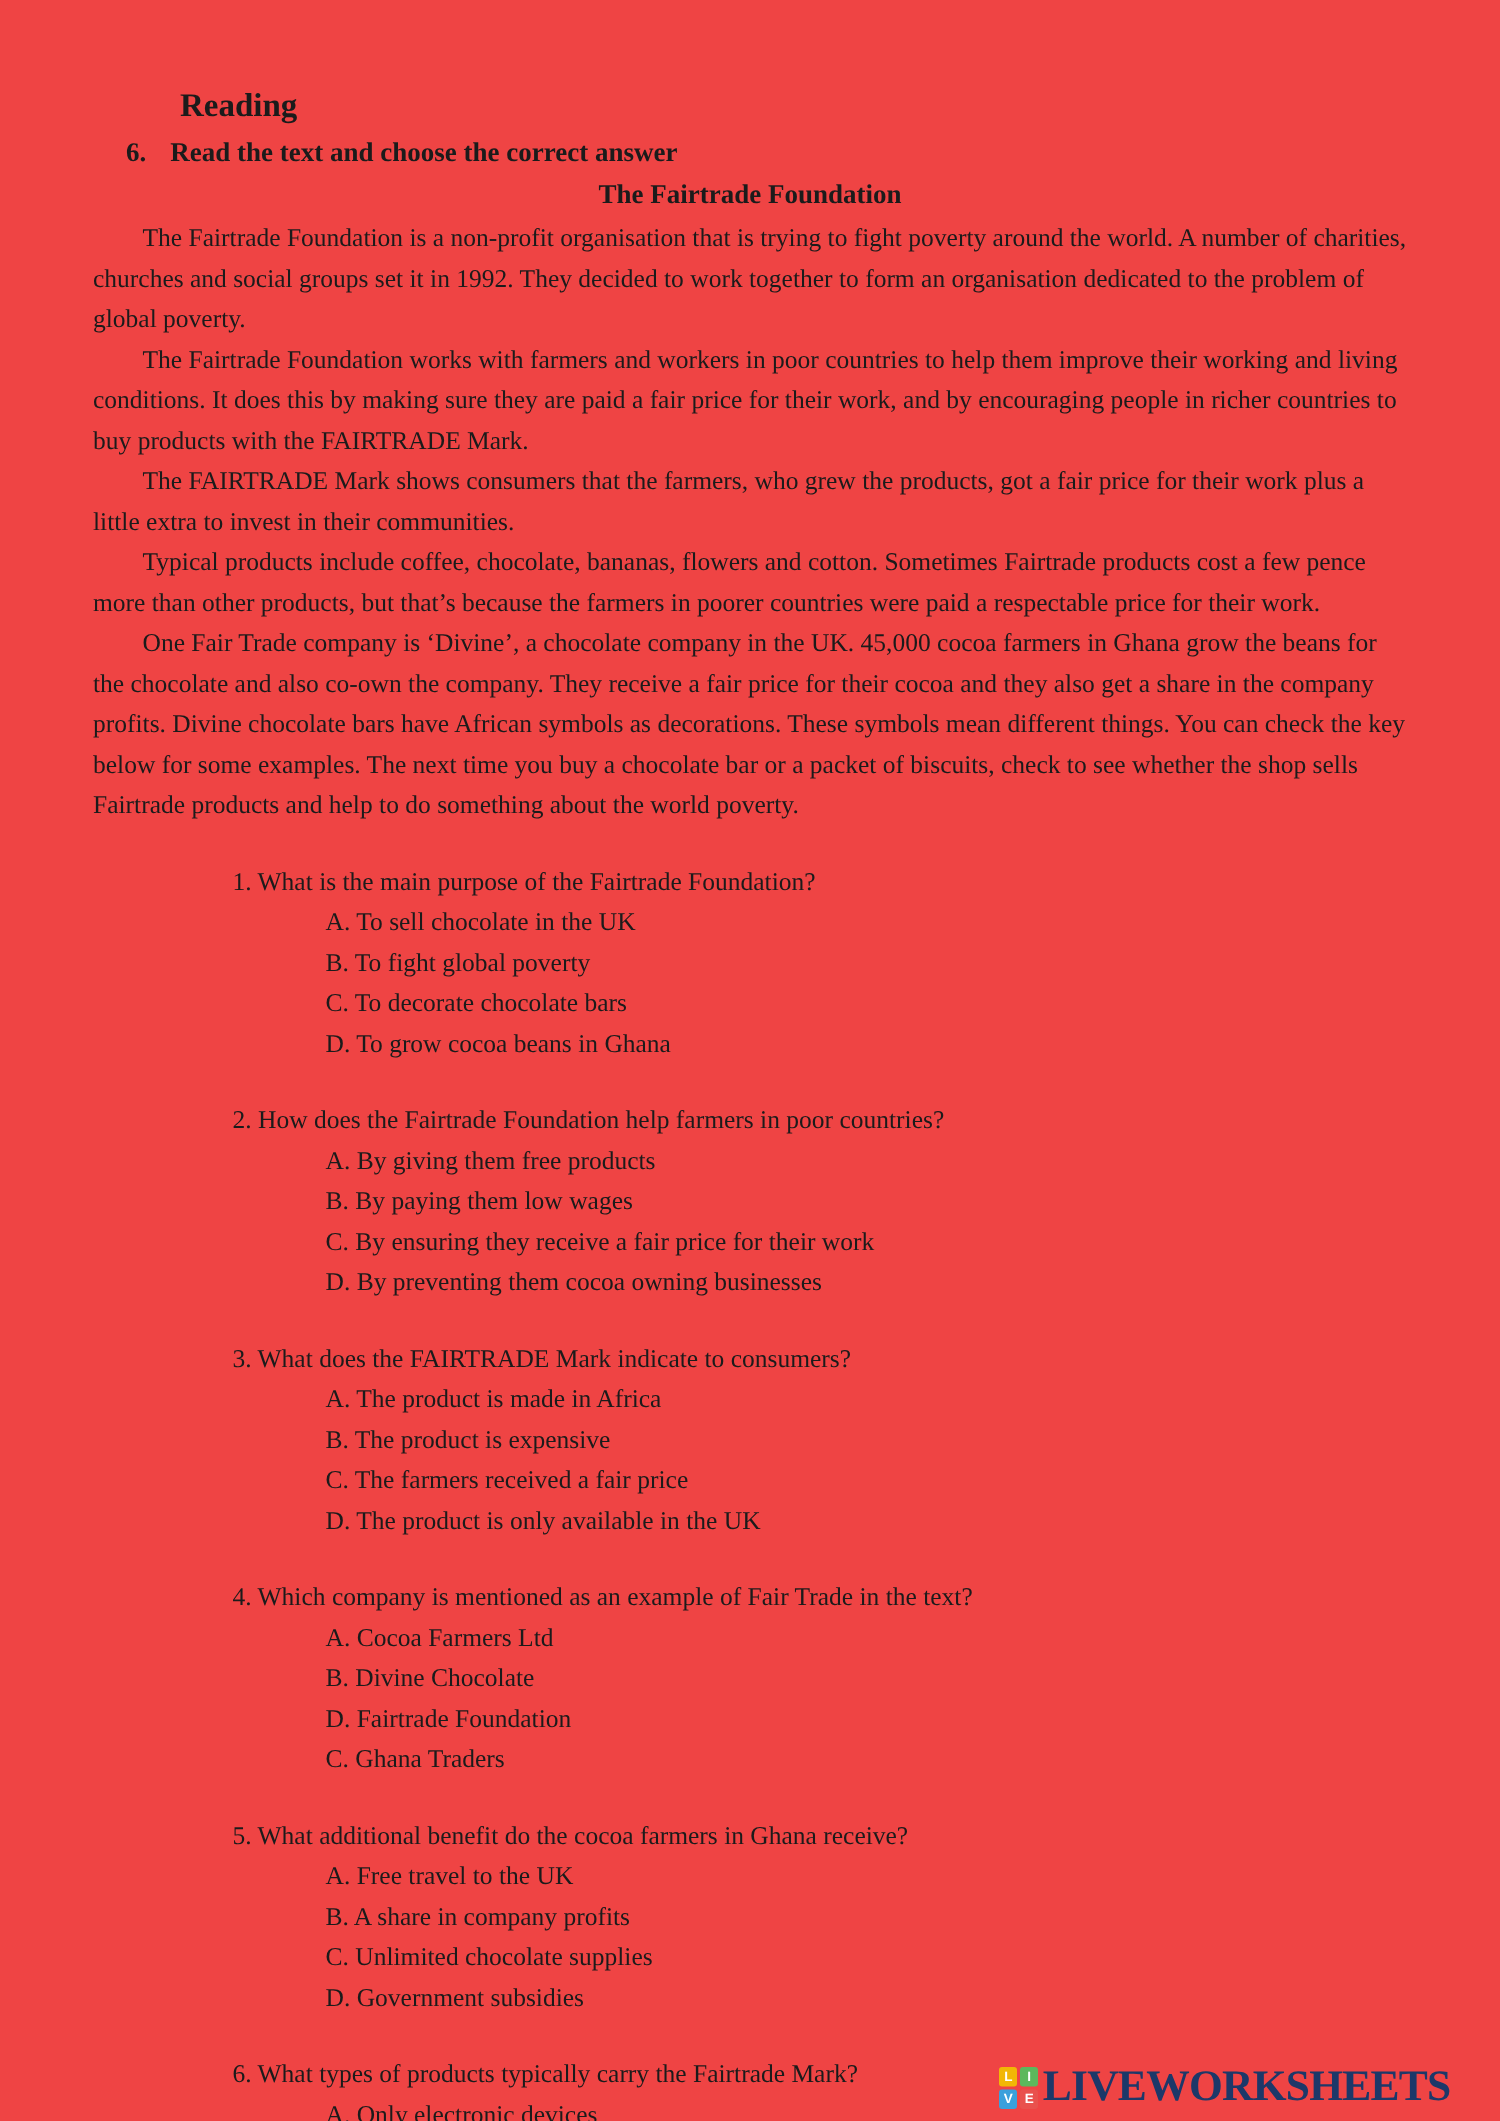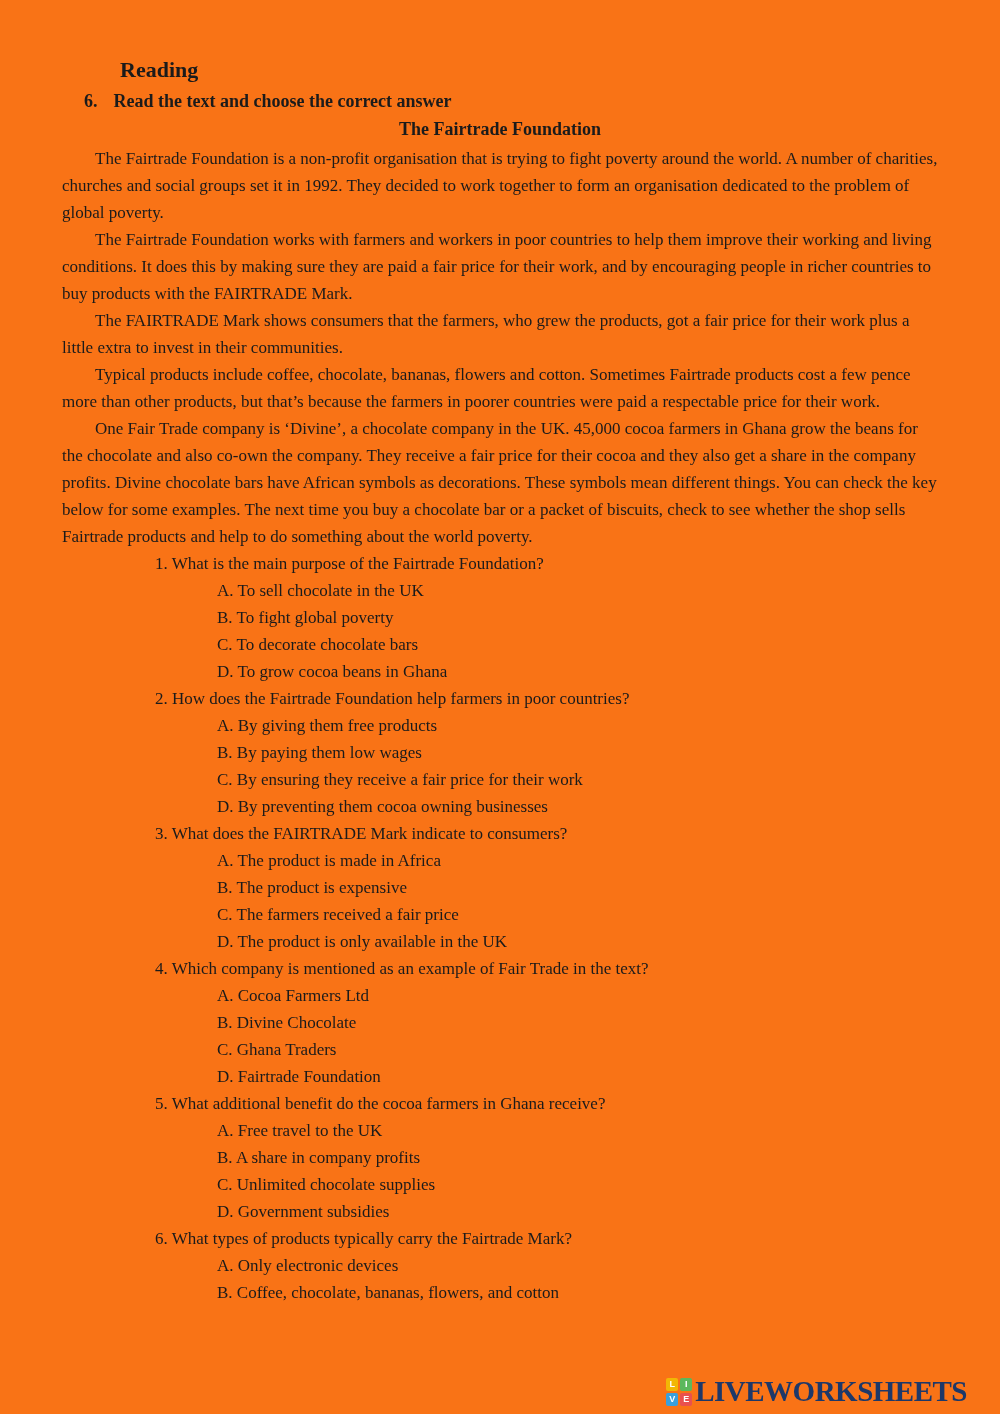--- a/index.html
+++ b/index.html
@@ -4,21 +4,21 @@
 <style>
   html, body {
     margin: 0;
     padding: 0;
     background: #ffffff;
   }
   .page {
     position: relative;
     width: 1000px;
     height: 1414px;
-    background: #f97316;
+    background: #ef4444;
     overflow: hidden;
     font-family: "Liberation Serif", serif;
     color: #1b1b1b;
   }
   .content {
     padding: 56px 62px 0 62px;
   }
   .section-title {
     margin: 0 0 4px 58px;
     font-size: 22px;
@@ -49,20 +49,21 @@
     text-indent: 33px;
     text-align: left;
   }
   .questions {
     margin-left: 93px;
     font-size: 17px;
     line-height: 27px;
   }
   .q-text {
     line-height: 27px;
+    margin-top: 24px;
   }
   .option {
     margin-left: 62px;
     line-height: 27px;
     cursor: pointer;
   }
   .footer-logo {
     position: absolute;
     right: 33px;
     bottom: 8px;
@@ -136,22 +137,22 @@
           <div class="q-text">3. What does the FAIRTRADE Mark indicate to consumers?</div>
           <div class="option">A. The product is made in Africa</div>
           <div class="option">B. The product is expensive</div>
           <div class="option">C. The farmers received a fair price</div>
           <div class="option">D. The product is only available in the UK</div>
         </div>
         <div class="question">
           <div class="q-text">4. Which company is mentioned as an example of Fair Trade in the text?</div>
           <div class="option">A. Cocoa Farmers Ltd</div>
           <div class="option">B. Divine Chocolate</div>
+          <div class="option">D. Fairtrade Foundation</div>
           <div class="option">C. Ghana Traders</div>
-          <div class="option">D. Fairtrade Foundation</div>
         </div>
         <div class="question">
           <div class="q-text">5. What additional benefit do the cocoa farmers in Ghana receive?</div>
           <div class="option">A. Free travel to the UK</div>
           <div class="option">B. A share in company profits</div>
           <div class="option">C. Unlimited chocolate supplies</div>
           <div class="option">D. Government subsidies</div>
         </div>
         <div class="question">
           <div class="q-text">6. What types of products typically carry the Fairtrade Mark?</div>

